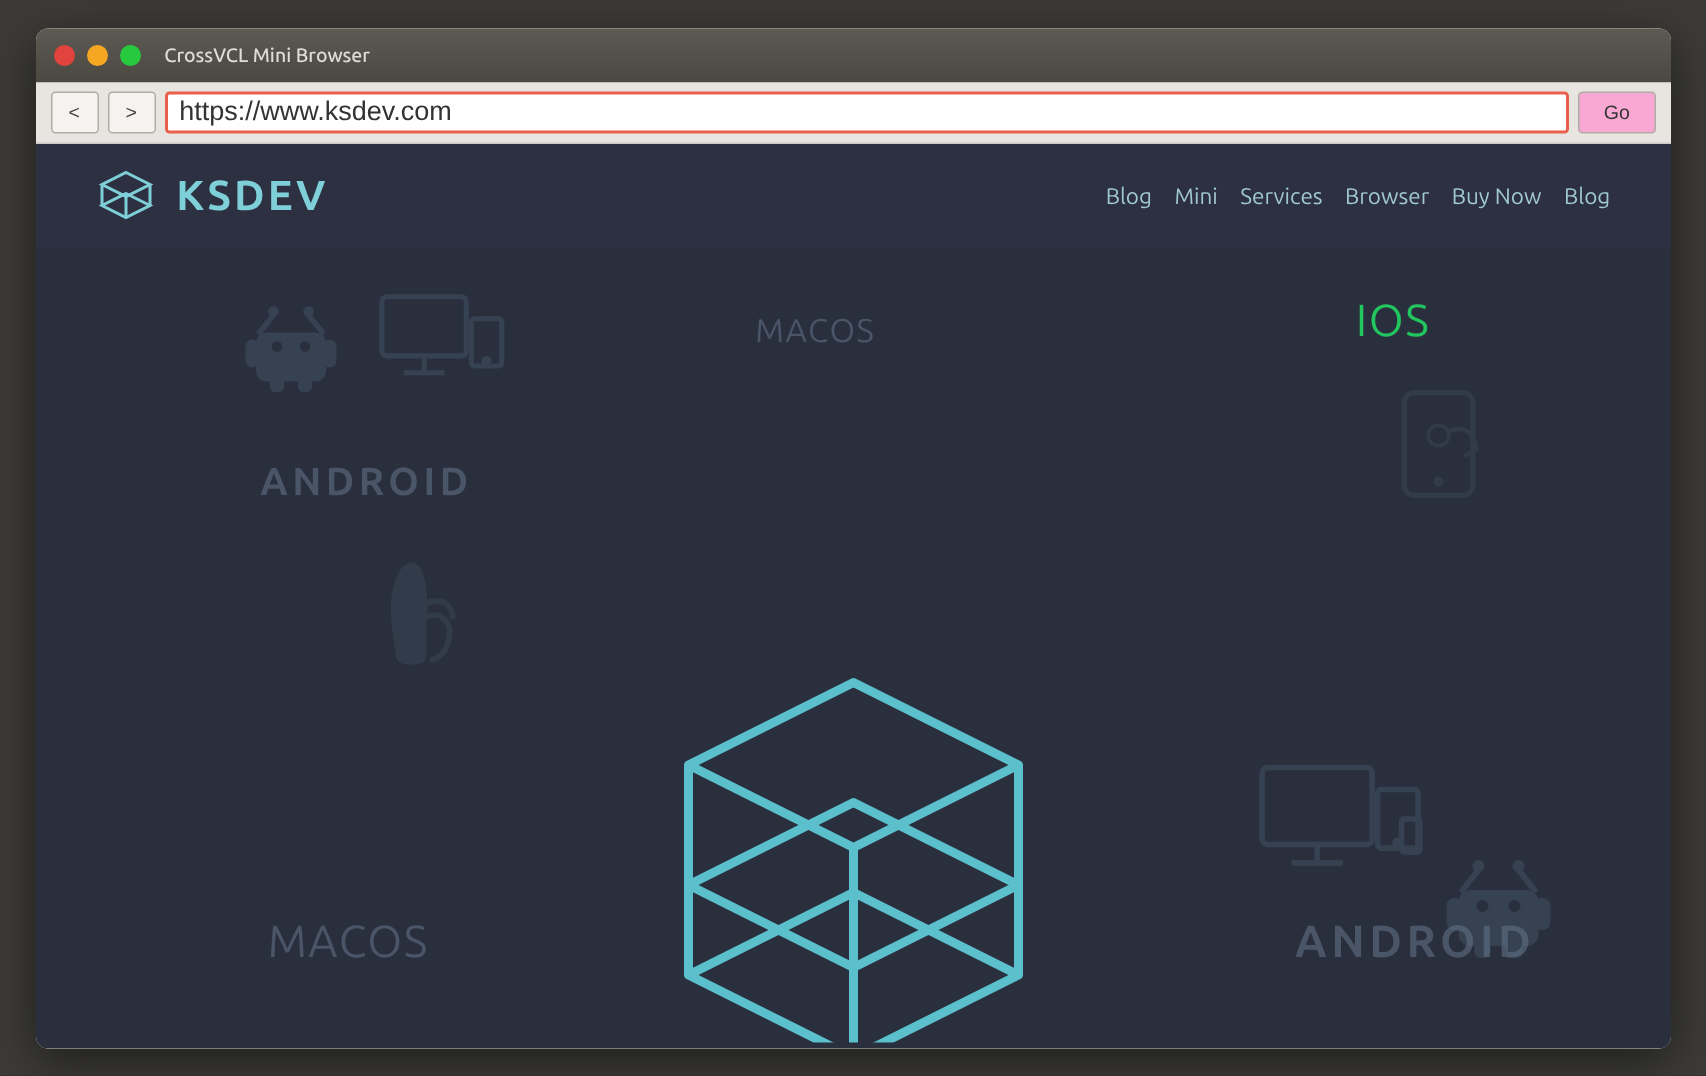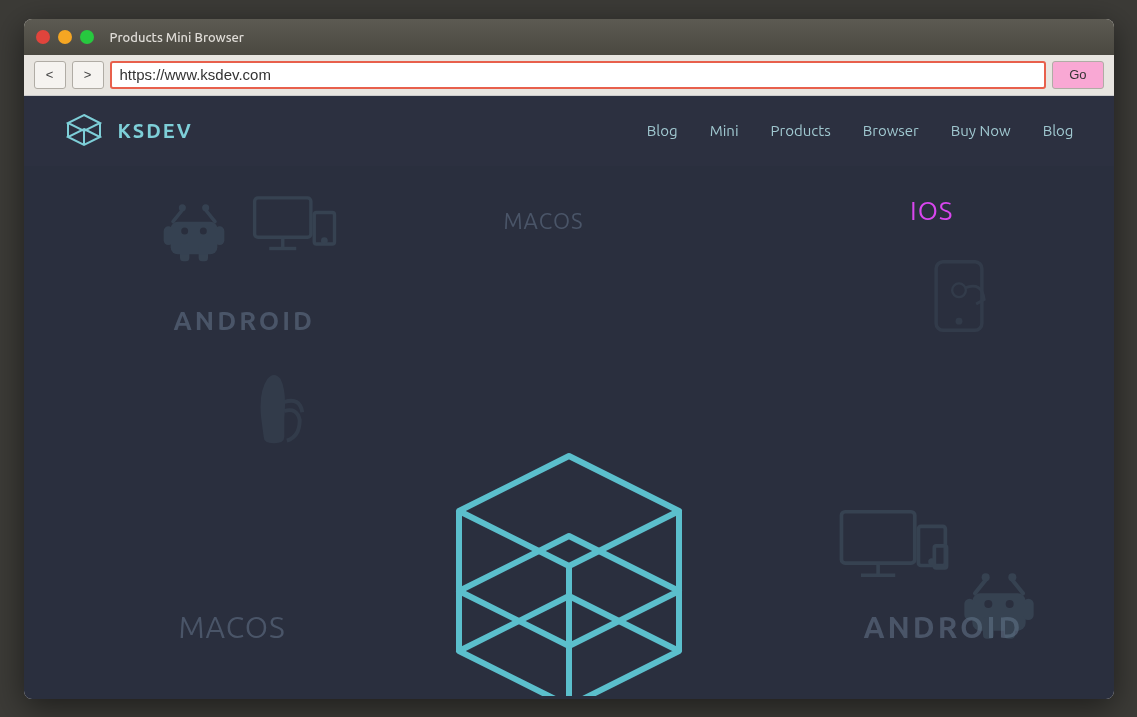--- a/index.html
+++ b/index.html
@@ -73,21 +73,21 @@
       justify-content: center;
       color: #444;
     }
     .url-input {
       flex: 1;
       height: 28px;
       padding: 0 8px;
       border: 2px solid #e8604c;
       border-radius: 3px;
       background: #fff;
-      font-size: 15px;
+      font-size: 18px;
       color: #333;
       outline: none;
     }
     .go-btn {
       height: 28px;
       padding: 0 16px;
       background: #f9a8d4;
       border: 1px solid #b0aca5;
       border-radius: 3px;
       font-size: 13px;
@@ -117,27 +117,27 @@
       align-items: center;
       gap: 14px;
       margin-right: auto;
     }
     .logo-icon {
       width: 40px;
       height: 40px;
     }
     .logo-text {
       color: #7ecfd8;
-      font-size: 20px;
+      font-size: 28px;
       font-weight: 600;
       letter-spacing: 2px;
     }
     .site-nav {
       display: flex;
-      gap: 32px;
+      gap: 15px;
     }
     .nav-link {
       color: #a0c8d0;
       font-size: 15px;
       text-decoration: none;
       cursor: pointer;
     }
 
     
     .hero {
@@ -167,35 +167,35 @@
     }
 
     
     .center-logo {
       position: relative;
       z-index: 10;
     }
 
     
     .label-macos-top { top: 42px; left: 480px; color: #4a5568; font-size: 22px; font-weight: 400; letter-spacing: 1px; }
-    .label-ios-top { top: 30px; right: 160px; color: #d946ef; font-size: 26px; font-weight: 400; letter-spacing: 1px; }
+    .label-ios-top { top: 30px; right: 160px; color: #22c55e; font-size: 30px; font-weight: 400; letter-spacing: 1px; }
     .label-android-left { top: 140px; left: 150px; color: #4a5568; font-size: 26px; font-weight: 700; letter-spacing: 3px; }
     .label-macos-bottom { bottom: 55px; left: 155px; color: #4a5568; font-size: 30px; font-weight: 400; letter-spacing: 1px; }
     .label-android-right { bottom: 55px; right: 90px; color: #4a5568; font-size: 30px; font-weight: 700; letter-spacing: 3px; }
   </style>
 </head>
 <body>
 
 <div class="window">
 
   <div class="titlebar">
     <button class="window-btn btn-close"></button>
     <button class="window-btn btn-min"></button>
     <button class="window-btn btn-max"></button>
-    <span class="titlebar-title">Products Mini Browser</span>
+    <span class="titlebar-title">CrossVCL Mini Browser</span>
   </div>
 
   <div class="addressbar">
     <button class="nav-btn">&lt;</button>
     <button class="nav-btn">&gt;</button>
     <input class="url-input" type="text" value="https://www.ksdev.com" style="">
     <button class="go-btn">Go</button>
   </div>
 
   <div class="browser-content">
@@ -208,21 +208,21 @@
           <polygon points="20,18 36,26 20,34 4,26" stroke="#7ecfd8" stroke-width="2" fill="none"></polygon>
           <line x1="4" y1="12" x2="4" y2="26" stroke="#7ecfd8" stroke-width="2"></line>
           <line x1="36" y1="12" x2="36" y2="26" stroke="#7ecfd8" stroke-width="2"></line>
           <line x1="20" y1="20" x2="20" y2="34" stroke="#7ecfd8" stroke-width="2"></line>
         </svg>
         <span class="logo-text">KSDEV</span>
       </div>
       <nav class="site-nav">
         <a class="nav-link">Blog</a>
         <a class="nav-link">Mini</a>
-        <a class="nav-link">Products</a>
+        <a class="nav-link">Services</a>
         <a class="nav-link">Browser</a>
         <a class="nav-link">Buy Now</a>
         <a class="nav-link">Blog</a>
       </nav>
     </div>
 
     <div class="hero">
 
       <span class="bg-label label-macos-top">macOS</span>
       <span class="bg-label label-ios-top">iOS</span>

